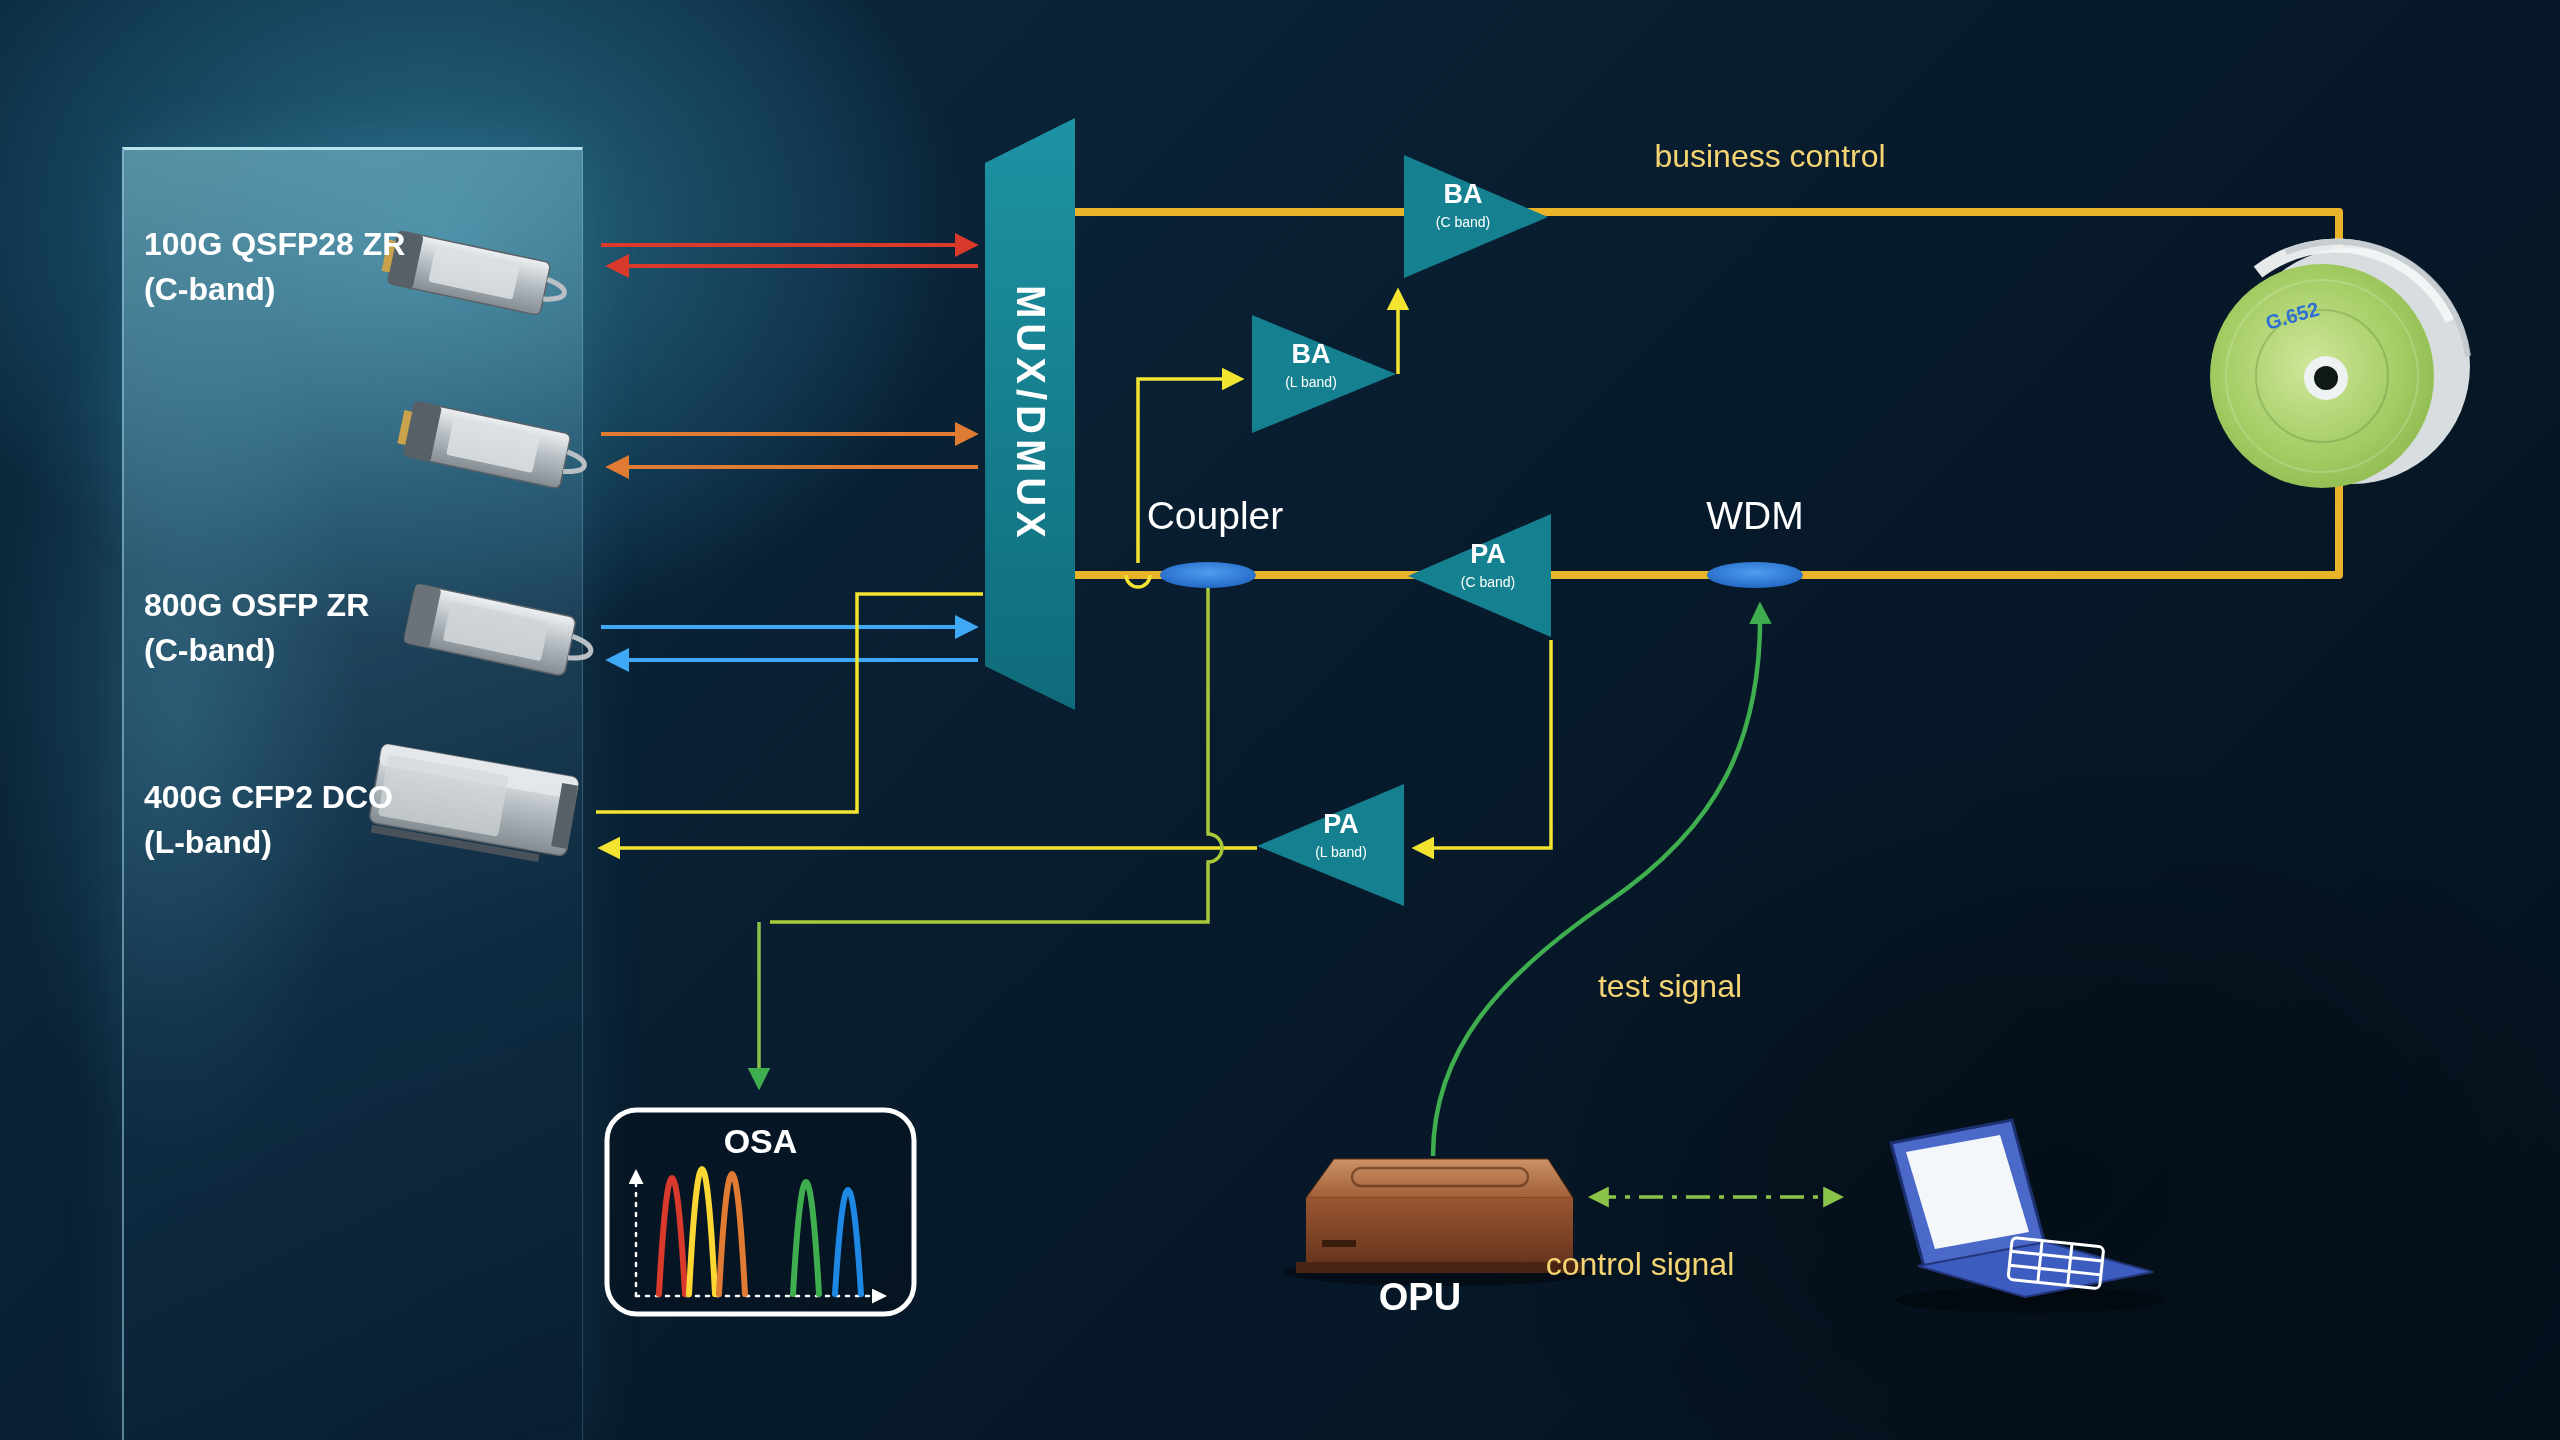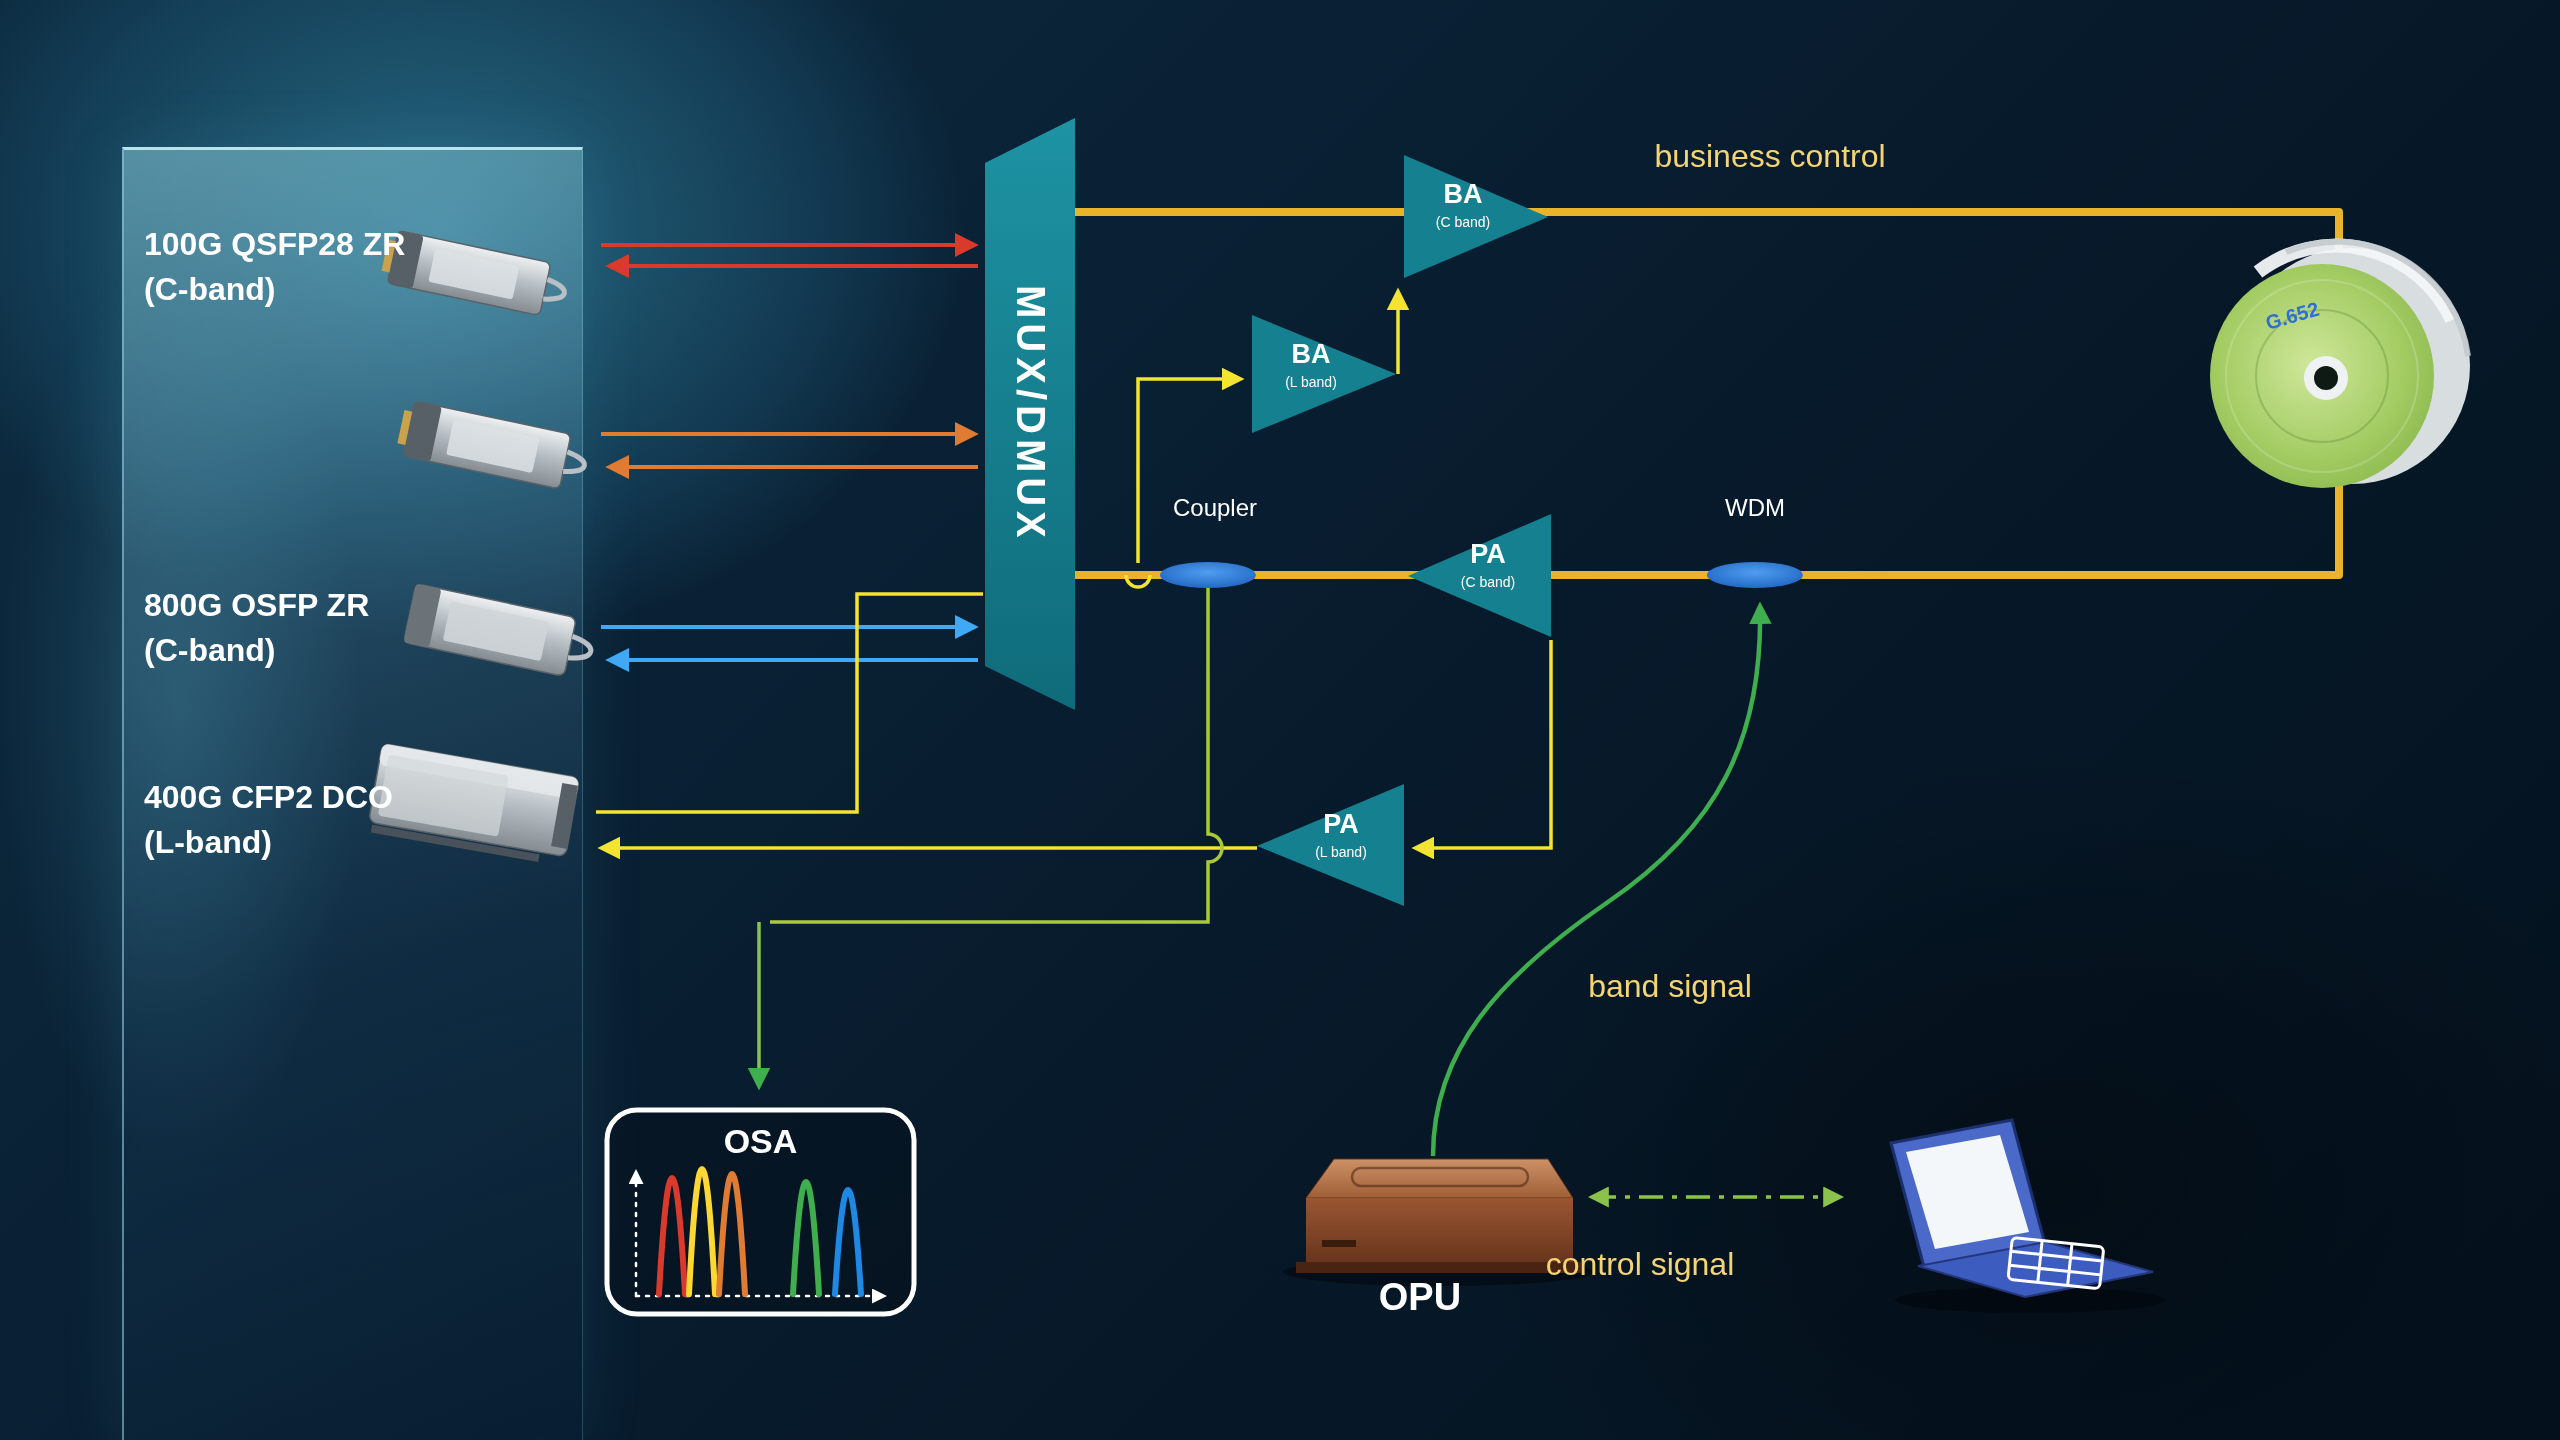--- a/index.html
+++ b/index.html
@@ -17,21 +17,21 @@
          border-top:3px solid rgba(200,245,252,.9);border-left:2px solid rgba(160,215,235,.55);
          border-right:1px solid rgba(140,200,220,.25);box-shadow:0 0 60px rgba(90,180,210,.12);}
   svg{position:absolute;left:0;top:0;}
   .lbl{position:absolute;color:var(--c-white);}
   .mod-label{font-size:32px;font-weight:700;line-height:45px;width:280px;}
   .mux-label{left:985px;top:118px;width:90px;height:592px;display:flex;align-items:center;justify-content:center;
              writing-mode:vertical-rl;text-orientation:mixed;font-size:40px;font-weight:700;letter-spacing:5px;}
   .amp-label{text-align:center;}
   .amp-name{font-size:27px;font-weight:700;line-height:32px;}
   .amp-band{font-size:14px;line-height:24px;}
-  .node-label{font-size:24px;text-align:center;width:170px;}
+  .node-label{font-size:39px;text-align:center;width:170px;}
   .sig-label{font-size:32px;color:var(--c-label);text-align:center;}
   .osa-label{left:607px;top:1122px;width:307px;text-align:center;font-size:34px;font-weight:700;}
   .opu-label{left:1320px;top:1276px;width:200px;text-align:center;font-size:38px;font-weight:700;}
 </style>
 </head>
 <body>
 
 <div class="stage">
   <div class="glow1"></div>
   <div class="glow2"></div>
@@ -237,18 +237,18 @@
   </div>
   <div class="lbl amp-label" style="left:1282px;top:808px;width:118px;">
     <div class="amp-name">PA</div>
     <div class="amp-band">(L band)</div>
   </div>
 
   <div class="lbl node-label" style="left:1130px;top:494px;">Coupler</div>
   <div class="lbl node-label" style="left:1670px;top:494px;">WDM</div>
 
   <div class="lbl sig-label" style="left:1640px;top:138px;width:260px;">business control</div>
-  <div class="lbl sig-label" style="left:1560px;top:968px;width:220px;">band signal</div>
+  <div class="lbl sig-label" style="left:1560px;top:968px;width:220px;">test signal</div>
   <div class="lbl sig-label" style="left:1520px;top:1246px;width:240px;">control signal</div>
 
   <div class="lbl osa-label">OSA</div>
   <div class="lbl opu-label">OPU</div>
 </div>
 
 </body></html>

